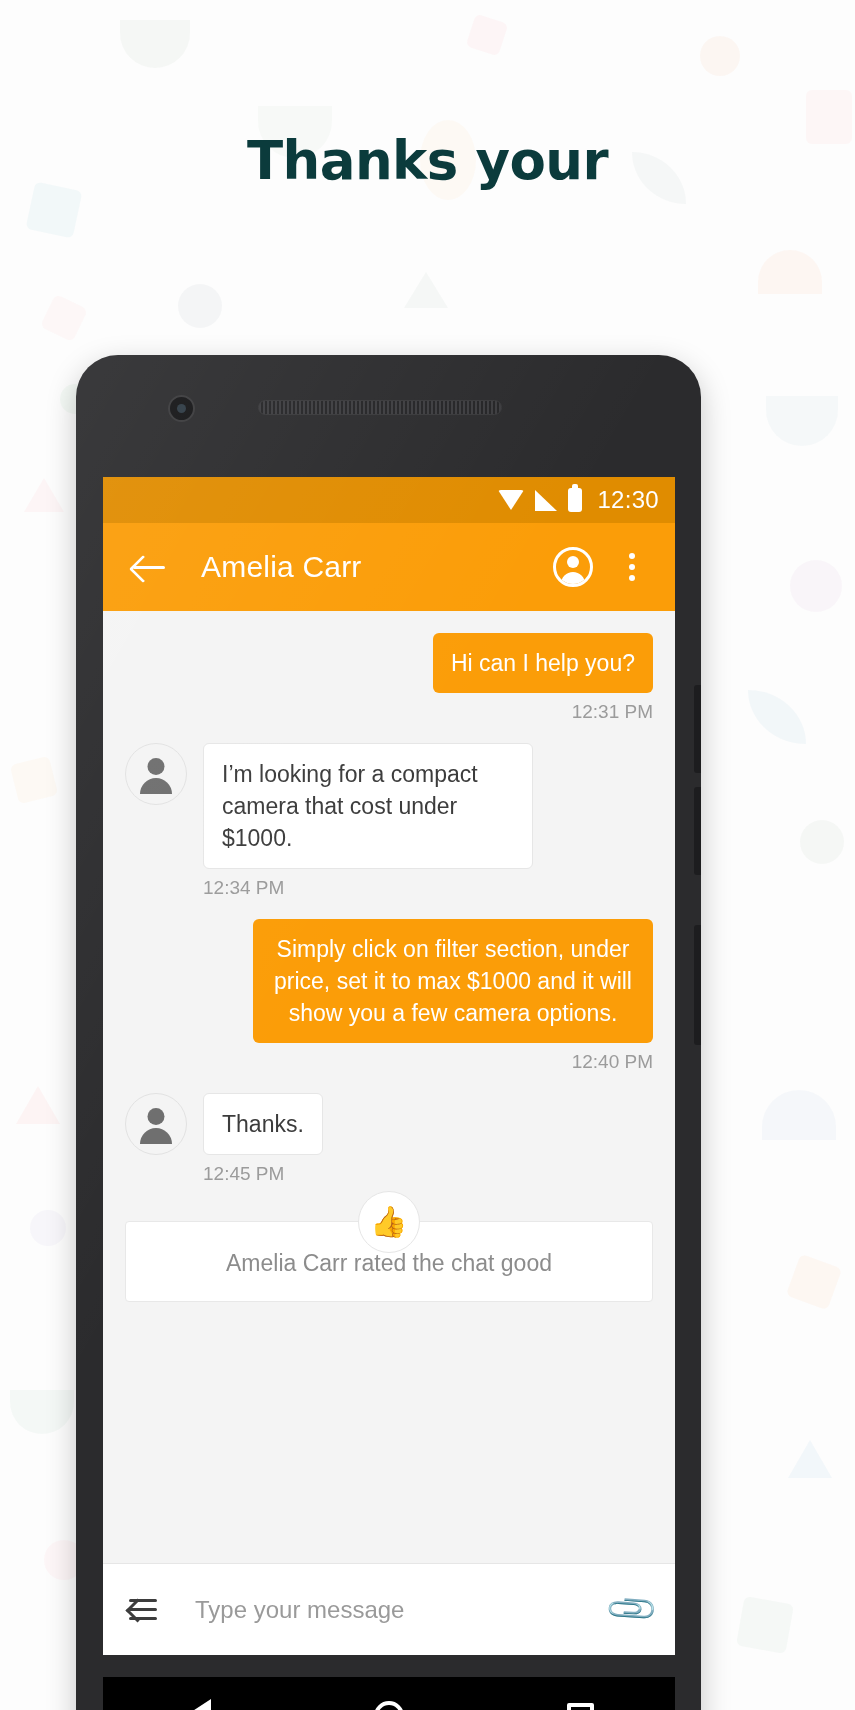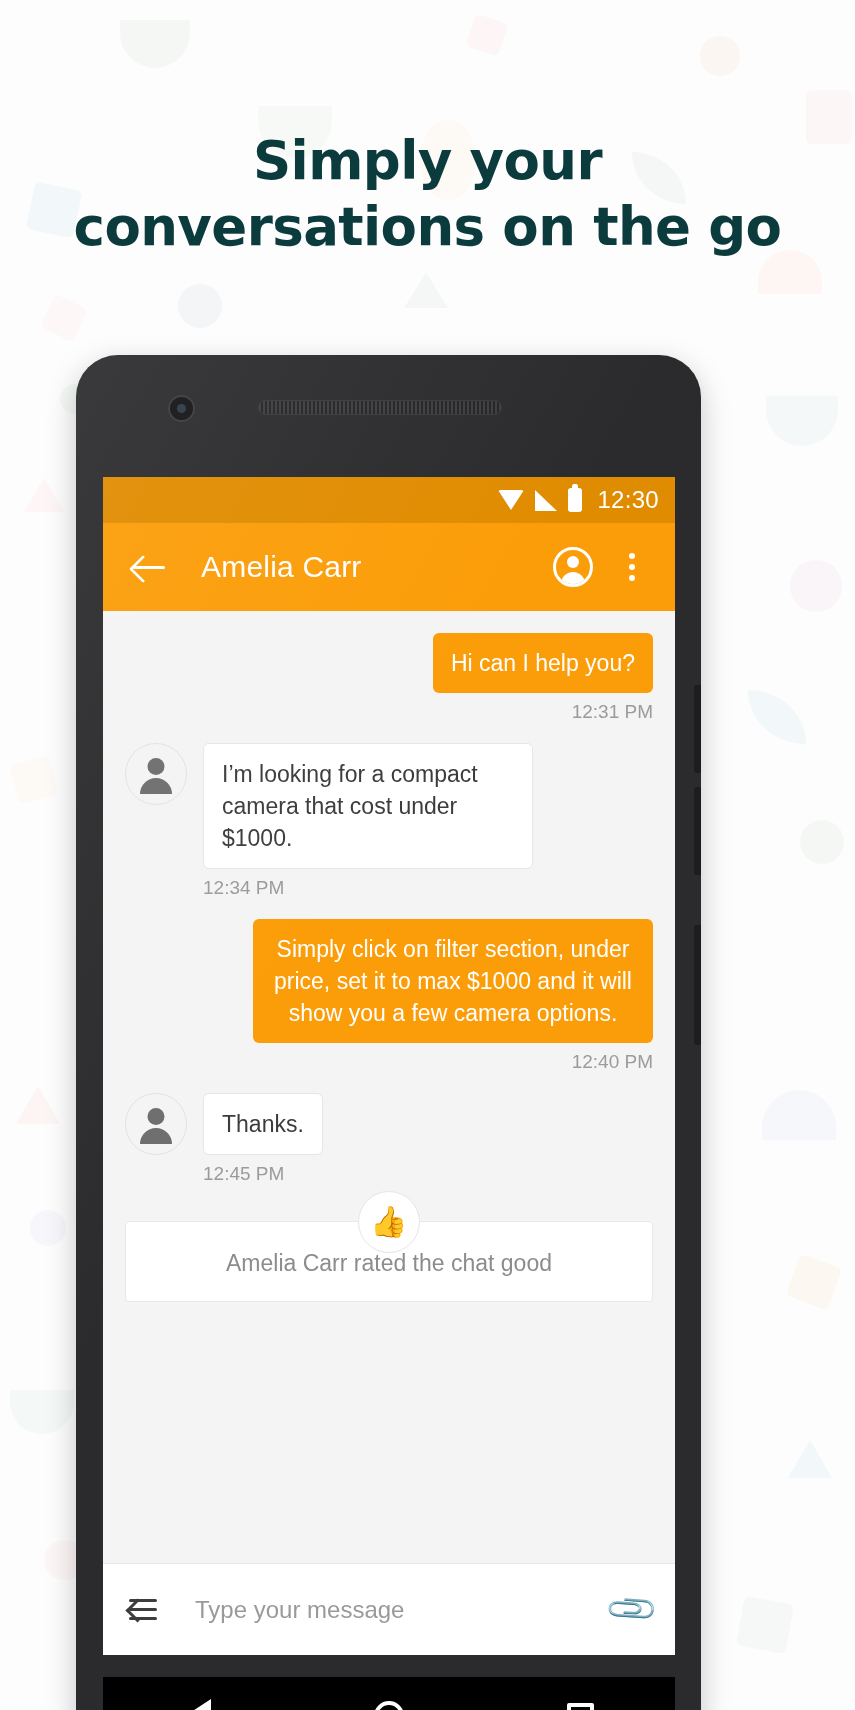--- a/index.html
+++ b/index.html
@@ -316,22 +316,21 @@
   <div class="confetti c-half-t" style="left:762px;top:1090px;width:74px;height:50px;background:#eef3f7;"></div>
   <div class="confetti c-circ" style="left:30px;top:1210px;width:36px;height:36px;background:#f3f0f7;"></div>
   <div class="confetti c-sq" style="left:792px;top:1260px;width:44px;height:44px;background:#fdf2ea;transform:rotate(20deg);"></div>
   <div class="confetti c-half-b" style="left:10px;top:1390px;width:64px;height:44px;background:#edf4f0;"></div>
   <div class="confetti c-tri" style="left:788px;top:1440px;border-left:22px solid transparent;border-right:22px solid transparent;border-bottom:38px solid #eaf3f7;"></div>
   <div class="confetti c-circ" style="left:44px;top:1540px;width:40px;height:40px;background:#fdf1f2;"></div>
   <div class="confetti c-sq" style="left:740px;top:1600px;width:50px;height:50px;background:#eff4f1;transform:rotate(10deg);"></div>
   <div class="confetti c-half-t" style="left:120px;top:1650px;width:66px;height:44px;background:#f7f1ec;"></div>
 
   <div class="headline">
-    <span>Simply your</span>
-    <span class="l2">conversations on the go</span>
+    <span>Thanks your</span>
   </div>
 
   <div id="phone">
     <div class="phone-btn" id="btn-vol"></div>
     <div class="phone-btn" id="btn-vol2"></div>
     <div class="phone-btn" id="btn-pwr"></div>
     <div id="cam"></div>
     <div id="speaker"></div>
 
     <div id="screen">

